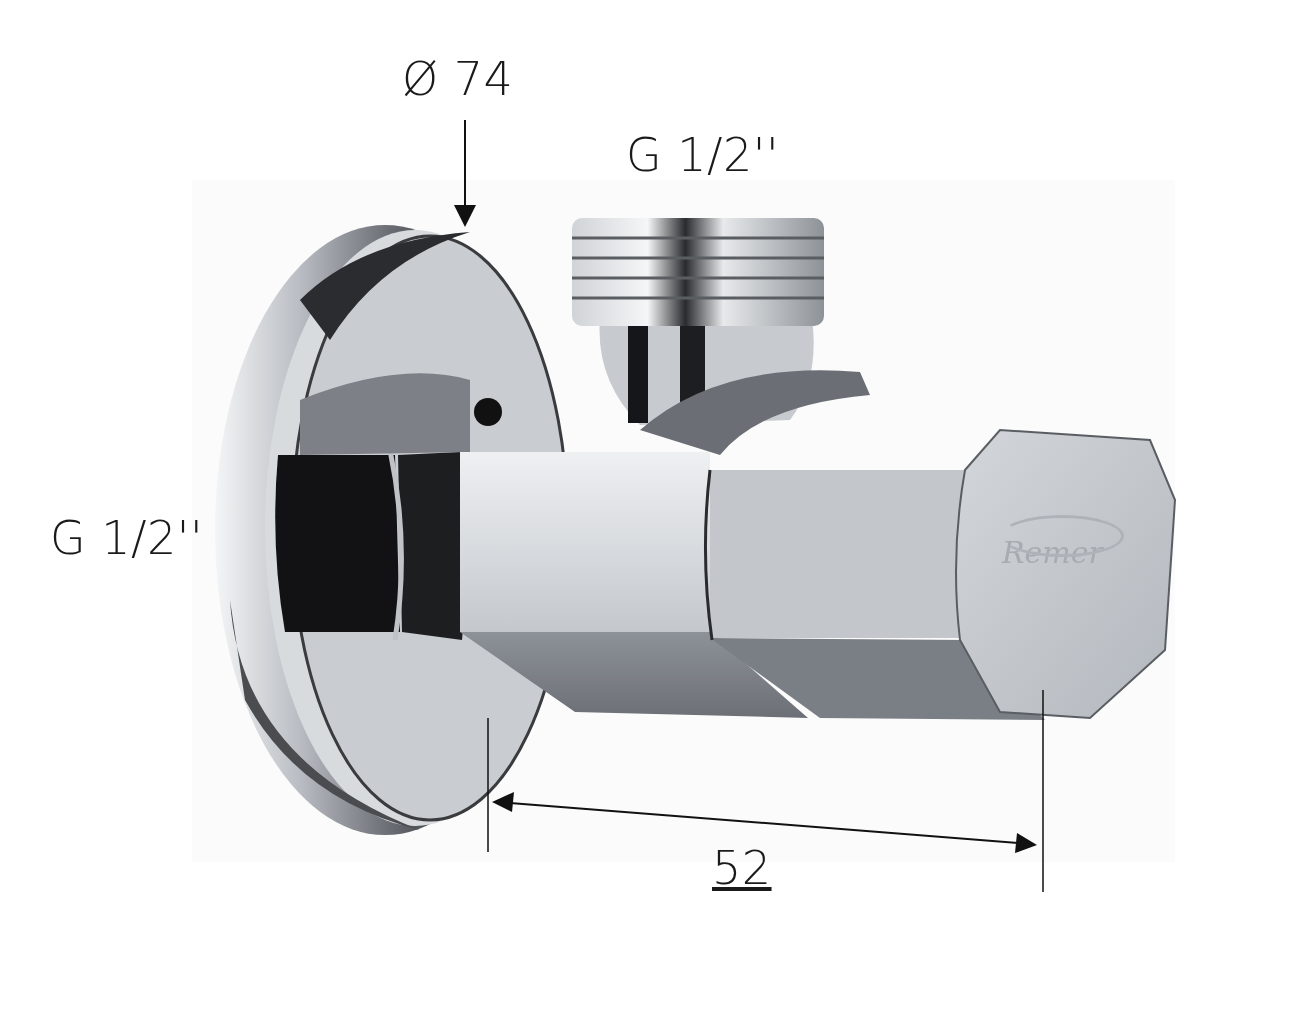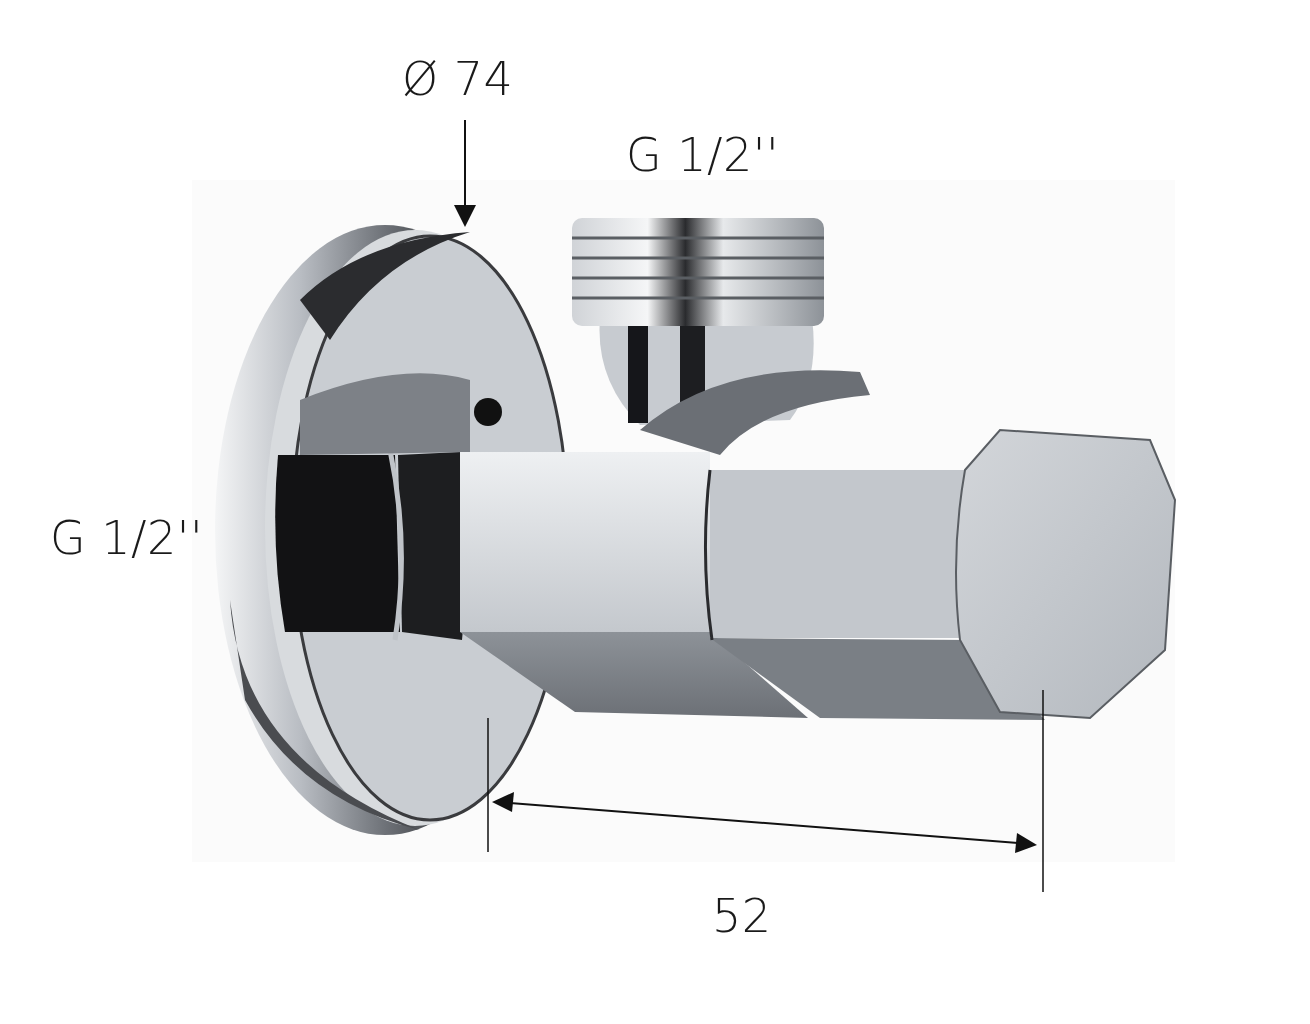--- a/index.html
+++ b/index.html
@@ -4,21 +4,21 @@
   <style>
     html, body { margin: 0; padding: 0; background: #ffffff; }
     body { width: 1310px; height: 1024px; position: relative; overflow: hidden;
            font-family: "DejaVu Sans", "Liberation Sans", sans-serif; }
     .canvas { position: absolute; left: 0; top: 0; width: 1310px; height: 1024px; }
     .label { position: absolute; color: #1a1a1a; font-size: 46px; font-weight: 300;
              letter-spacing: 0.5px; white-space: nowrap; line-height: 1; }
     #lbl-diam { left: 402px; top: 56px; }
     #lbl-top-thread { left: 626px; top: 132px; }
     #lbl-side-thread { left: 50px; top: 515px; }
-    #lbl-length { left: 712px; top: 893px; }
+    #lbl-length { left: 712px; top: 845px; text-decoration: underline; }
     svg { position: absolute; left: 0; top: 0; }
   </style>
 </head>
 <body>
 
 <div class="canvas">
 
   <svg width="1310" height="1024" viewBox="0 0 1310 1024">
     <defs>
       <linearGradient id="flangeGrad" x1="0" y1="0" x2="1" y2="0">
@@ -100,18 +100,22 @@
 
     <g stroke="#111" fill="#111">
       <line x1="488" y1="718" x2="488" y2="852" stroke-width="1.5"></line>
       <line x1="1043" y1="690" x2="1043" y2="892" stroke-width="1.5"></line>
       <line x1="510" y1="803" x2="1018" y2="843" stroke-width="2"></line>
       <polygon points="492,802 514,792 512,812" stroke="none"></polygon>
       <polygon points="1037,845 1015,853 1017,833" stroke="none"></polygon>
     </g>
   </svg>
 
+  <div style="position:absolute;left:992px;top:515px;width:130px;height:80px;color:#a7acb2;font-family:'DejaVu Serif',serif;font-style:italic;font-size:30px;">
+    <span style="position:absolute;left:10px;top:20px;">Remer</span>
+    <div style="position:absolute;left:8px;top:0;width:118px;height:36px;border:3px solid #aeb3b9;border-radius:50%;border-left-color:transparent;"></div>
+  </div>
 
   <div id="lbl-diam" class="label">Ø 74</div>
   <div id="lbl-top-thread" class="label">G 1/2''</div>
   <div id="lbl-side-thread" class="label">G 1/2''</div>
   <div id="lbl-length" class="label">52</div>
 </div>
 
 </body></html>

